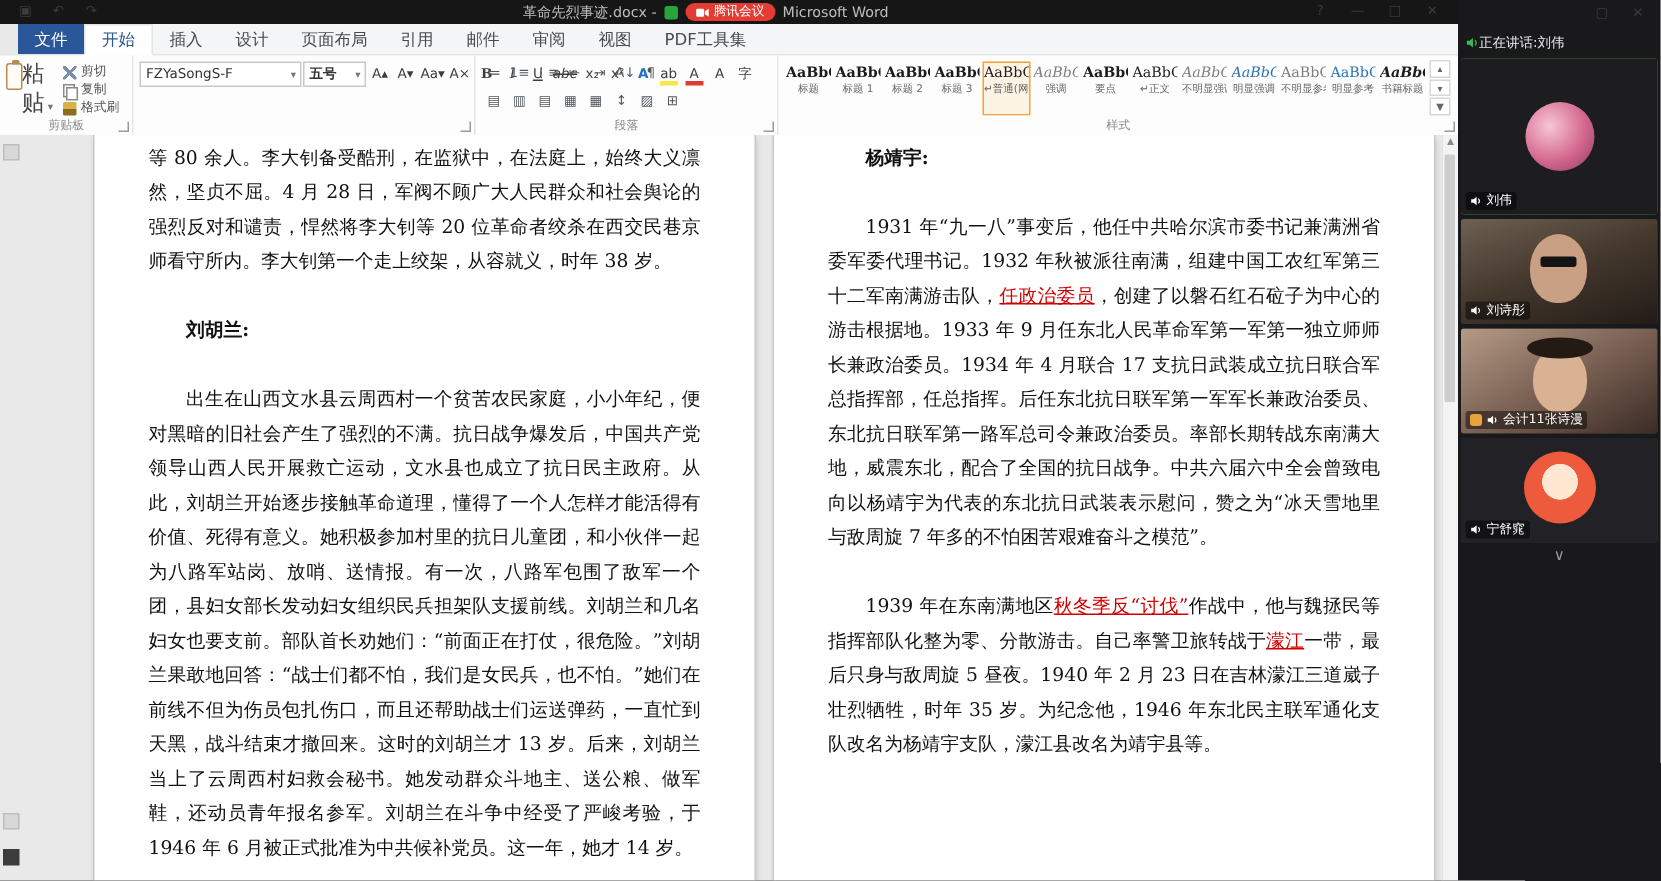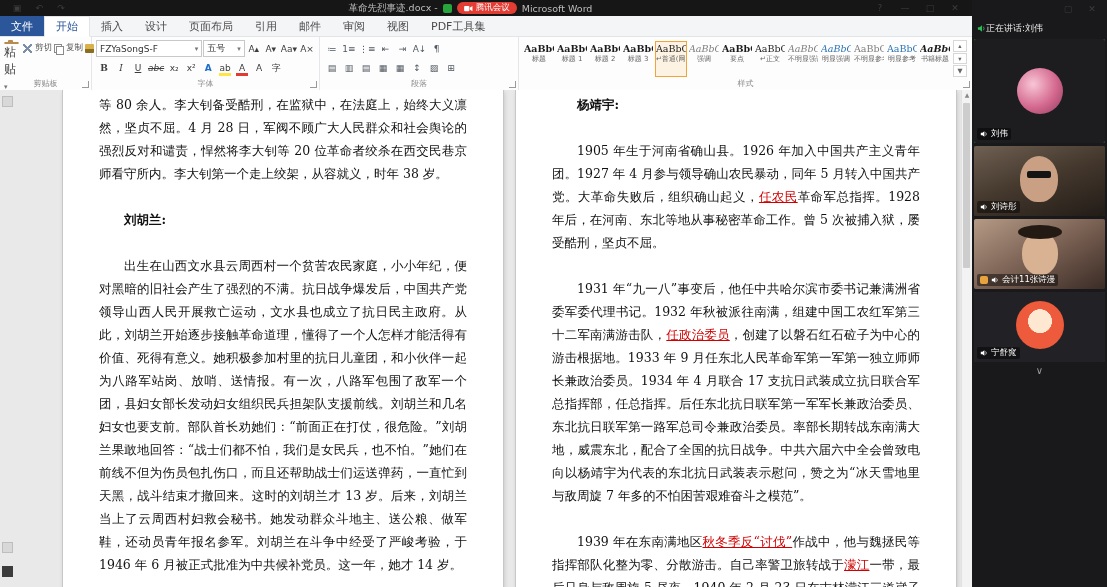--- a/index.html
+++ b/index.html
@@ -12,59 +12,59 @@
   .qat{display:flex;gap:6px;padding:0 9px;color:#9fb3cc;font-size:9px;}
   .qat span{cursor:default;}
   .tb-title{flex:1;display:flex;justify-content:center;align-items:center;gap:5px;white-space:nowrap;color:#bdbdbd;}
   .share-dot{width:9px;height:9px;background:#27a53c;border-radius:2px;display:inline-block;}
   .meeting-pill{background:#e23c33;color:#fff;border-radius:8px;height:12px;display:flex;align-items:center;
                 gap:3px;padding:0 7px;font-size:8.5px;}
   .pill-cam{display:inline-flex;}
   .win-controls{display:flex;gap:9px;padding:0 9px;color:#a8a8a8;font-size:9px;}
 
   
-  .ribbon-tabs{position:absolute;left:0;top:16px;width:972px;height:20px;background:#f4f5f7;
+  .ribbon-tabs{position:absolute;left:12px;top:16px;width:972px;height:20px;background:#f4f5f7;
                display:flex;align-items:stretch;font-size:11px;color:#4a4a4a;border-bottom:1px solid #e3e4e6;}
   .tab{padding:0 11px;display:flex;align-items:center;cursor:default;}
   .tab.file{background:#2b579a;color:#fff;}
   .tab.active{background:#fff;color:#2b579a;border:1px solid #e3e4e6;border-bottom:1px solid #fff;margin-bottom:-1px;}
 
   
   .ribbon{position:absolute;left:0;top:37px;width:972px;height:53px;background:#fdfdfe;
           border-bottom:1px solid #d2d4d6;display:flex;}
   .group{position:relative;border-right:1px solid #e5e6e8;padding:3px 4px 13px 4px;box-sizing:border-box;}
   .group-label{position:absolute;bottom:0;left:0;right:0;text-align:center;font-size:8px;color:#8b8b8b;line-height:12px;}
   .dlg{position:absolute;right:2px;bottom:2px;width:6px;height:6px;border-right:1px solid #9a9a9a;border-bottom:1px solid #9a9a9a;}
   .btn{min-width:14px;height:15px;display:inline-flex;align-items:center;justify-content:center;
        font-size:9px;color:#3c3c3c;border-radius:2px;position:relative;padding:0 1px;}
   .frow{display:flex;align-items:center;gap:1px;height:19px;}
 
   
   .g-clip{width:92px;display:flex;gap:4px;}
-  .clip-paste{display:flex;flex-direction:column;align-items:flex-start;width:34px;font-size:12px;color:#444;}
+  .clip-paste{display:flex;align-items:flex-start;width:34px;font-size:15px;color:#444;}
   .clipboard-icon{width:13px;height:16px;background:#fffdf8;border:1px solid #b78b4e;border-radius:2px;position:relative;margin-top:2px;}
   .clipboard-icon::before{content:"";position:absolute;top:-3px;left:3px;width:5px;height:3px;background:#b78b4e;border-radius:1px;}
   .clip-paste .cap::after{content:" ▾";font-size:7px;color:#777;}
-  .clip-minis{display:flex;gap:2px;padding-top:3px;}
+  .clip-minis{display:flex;flex-direction:column;gap:2px;padding-top:3px;}
   .mini{display:flex;align-items:center;gap:3px;font-size:8.5px;color:#555;height:10px;white-space:nowrap;}
   .ic{width:9px;height:9px;display:inline-block;flex:none;}
   .ic-cut{background:linear-gradient(45deg,transparent 42%,#7b8ea8 42%,#7b8ea8 58%,transparent 58%),
                       linear-gradient(-45deg,transparent 42%,#7b8ea8 42%,#7b8ea8 58%,transparent 58%);}
   .ic-copy{position:relative;}
   .ic-copy::before{content:"";position:absolute;left:0;top:0;width:6px;height:7px;border:1px solid #8a8a8a;background:#fff;}
   .ic-copy::after{content:"";position:absolute;left:2px;top:2px;width:6px;height:7px;border:1px solid #8a8a8a;background:#fff;}
   .ic-brush{background:linear-gradient(#d8b14a 0 55%,#8a6d20 55%);border-radius:1px;}
 
   
-  .g-font{width:228px;display:flex;flex-direction:column;gap:2px;}
+  .g-font{width:228px;display:flex;gap:2px;}
   .combo{height:15px;border:1px solid #c6c8ca;background:#fff;font-size:9px;display:flex;align-items:center;
          justify-content:space-between;padding:0 3px;color:#333;white-space:nowrap;overflow:hidden;}
   .combo::after{content:"▾";font-size:7px;color:#777;margin-left:2px;}
   .combo.family{width:100px;}
-  .combo.size{width:34px;}
+  .combo.size{width:34px;font-weight:bold;}
   .v-b{font-weight:bold;font-family:"DejaVu Serif",serif;}
   .v-i{font-style:italic;font-family:"DejaVu Serif",serif;}
   .v-u{text-decoration:underline;}
   .v-s{text-decoration:line-through;font-style:italic;}
   .c-blue{color:#1f6fc5;font-weight:bold;}
   .bar-yellow::after{content:"";position:absolute;left:2px;right:2px;bottom:0;height:3px;background:#ffe646;}
   .bar-red::after{content:"";position:absolute;left:2px;right:2px;bottom:0;height:3px;background:#e03c32;}
 
   
   .g-par{width:208px;display:flex;flex-direction:column;gap:2px;}
@@ -229,21 +229,20 @@
           <span class="btn v-u">U</span>
           <span class="btn v-s">abc</span>
           <span class="btn">x₂</span>
           <span class="btn">x²</span>
           <span class="btn c-blue">A</span>
           <span class="btn bar-yellow">ab</span>
           <span class="btn bar-red">A</span>
           <span class="btn">A</span>
           <span class="btn">字</span>
         </div>
-      <div class="group-label">字体</div>
       <span class="dlg"></span>
     </div>
 
     <div class="group g-par">
       <div class="frow">
           <span class="btn">≔</span>
           <span class="btn">1≡</span>
           <span class="btn">⋮≡</span>
           <span class="btn">⇤</span>
           <span class="btn">⇥</span>
@@ -338,21 +337,20 @@
       <div class="page">
         <div class="doc">
             <div class="doc-block doc-p"><span>等 80 余人。李大钊备受酷刑，在监狱中，在法庭上，始终大义凛然，坚贞不屈。4 月 28 日，军阀不顾广大人民群众和社会舆论的强烈反对和谴责，悍然将李大钊等 20 位革命者绞杀在西交民巷京师看守所内。李大钊第一个走上绞架，从容就义，时年 38 岁。</span></div>
             <div class="doc-block doc-h ind"><span>刘胡兰:</span></div>
             <div class="doc-block doc-p ind"><span>出生在山西文水县云周西村一个贫苦农民家庭，小小年纪，便对黑暗的旧社会产生了强烈的不满。抗日战争爆发后，中国共产党领导山西人民开展救亡运动，文水县也成立了抗日民主政府。从此，刘胡兰开始逐步接触革命道理，懂得了一个人怎样才能活得有价值、死得有意义。她积极参加村里的抗日儿童团，和小伙伴一起为八路军站岗、放哨、送情报。有一次，八路军包围了敌军一个团，县妇女部长发动妇女组织民兵担架队支援前线。刘胡兰和几名妇女也要支前。部队首长劝她们：“前面正在打仗，很危险。”刘胡兰果敢地回答：“战士们都不怕，我们是女民兵，也不怕。”她们在前线不但为伤员包扎伤口，而且还帮助战士们运送弹药，一直忙到天黑，战斗结束才撤回来。这时的刘胡兰才 13 岁。后来，刘胡兰当上了云周西村妇救会秘书。她发动群众斗地主、送公粮、做军鞋，还动员青年报名参军。刘胡兰在斗争中经受了严峻考验，于 1946 年 6 月被正式批准为中共候补党员。这一年，她才 14 岁。</span></div>
           </div>
       </div>
       <div class="page">
         <div class="doc">
             <div class="doc-block doc-h ind"><span>杨靖宇:</span></div>
-            <div class="doc-block doc-p ind"><span>1905 年生于河南省确山县。1926 年加入中国共产主义青年团。1927 年 4 月参与领导确山农民暴动，同年 5 月转入中国共产党。大革命失败后，组织确山起义，</span><span class="seg-red">任农民</span><span>革命军总指挥。1928 年后，在河南、东北等地从事秘密革命工作。曾 5 次被捕入狱，屡受酷刑，坚贞不屈。</span></div>
             <div class="doc-block doc-p ind"><span>1931 年“九一八”事变后，他任中共哈尔滨市委书记兼满洲省委军委代理书记。1932 年秋被派往南满，组建中国工农红军第三十二军南满游击队，</span><span class="seg-red">任政治委员</span><span>，创建了以磐石红石砬子为中心的游击根据地。1933 年 9 月任东北人民革命军第一军第一独立师师长兼政治委员。1934 年 4 月联合 17 支抗日武装成立抗日联合军总指挥部，任总指挥。后任东北抗日联军第一军军长兼政治委员、东北抗日联军第一路军总司令兼政治委员。率部长期转战东南满大地，威震东北，配合了全国的抗日战争。中共六届六中全会曾致电向以杨靖宇为代表的东北抗日武装表示慰问，赞之为“冰天雪地里与敌周旋 7 年多的不怕困苦艰难奋斗之模范”。</span></div>
             <div class="doc-block doc-p ind"><span>1939 年在东南满地区</span><span class="seg-red">秋冬季反“讨伐”</span><span>作战中，他与魏拯民等指挥部队化整为零、分散游击。自己率警卫旅转战于</span><span class="seg-red">濛江</span><span>一带，最后只身与敌周旋 5 昼夜。1940 年 2 月 23 日在吉林濛江三道崴子壮烈牺牲，时年 35 岁。为纪念他，1946 年东北民主联军通化支队改名为杨靖宇支队，濛江县改名为靖宇县等。</span></div>
           </div>
       </div>
     </div>
   </div>
 
   <div class="vsb">
     <div class="arrow">▲</div>
     <div class="thumb"></div>

